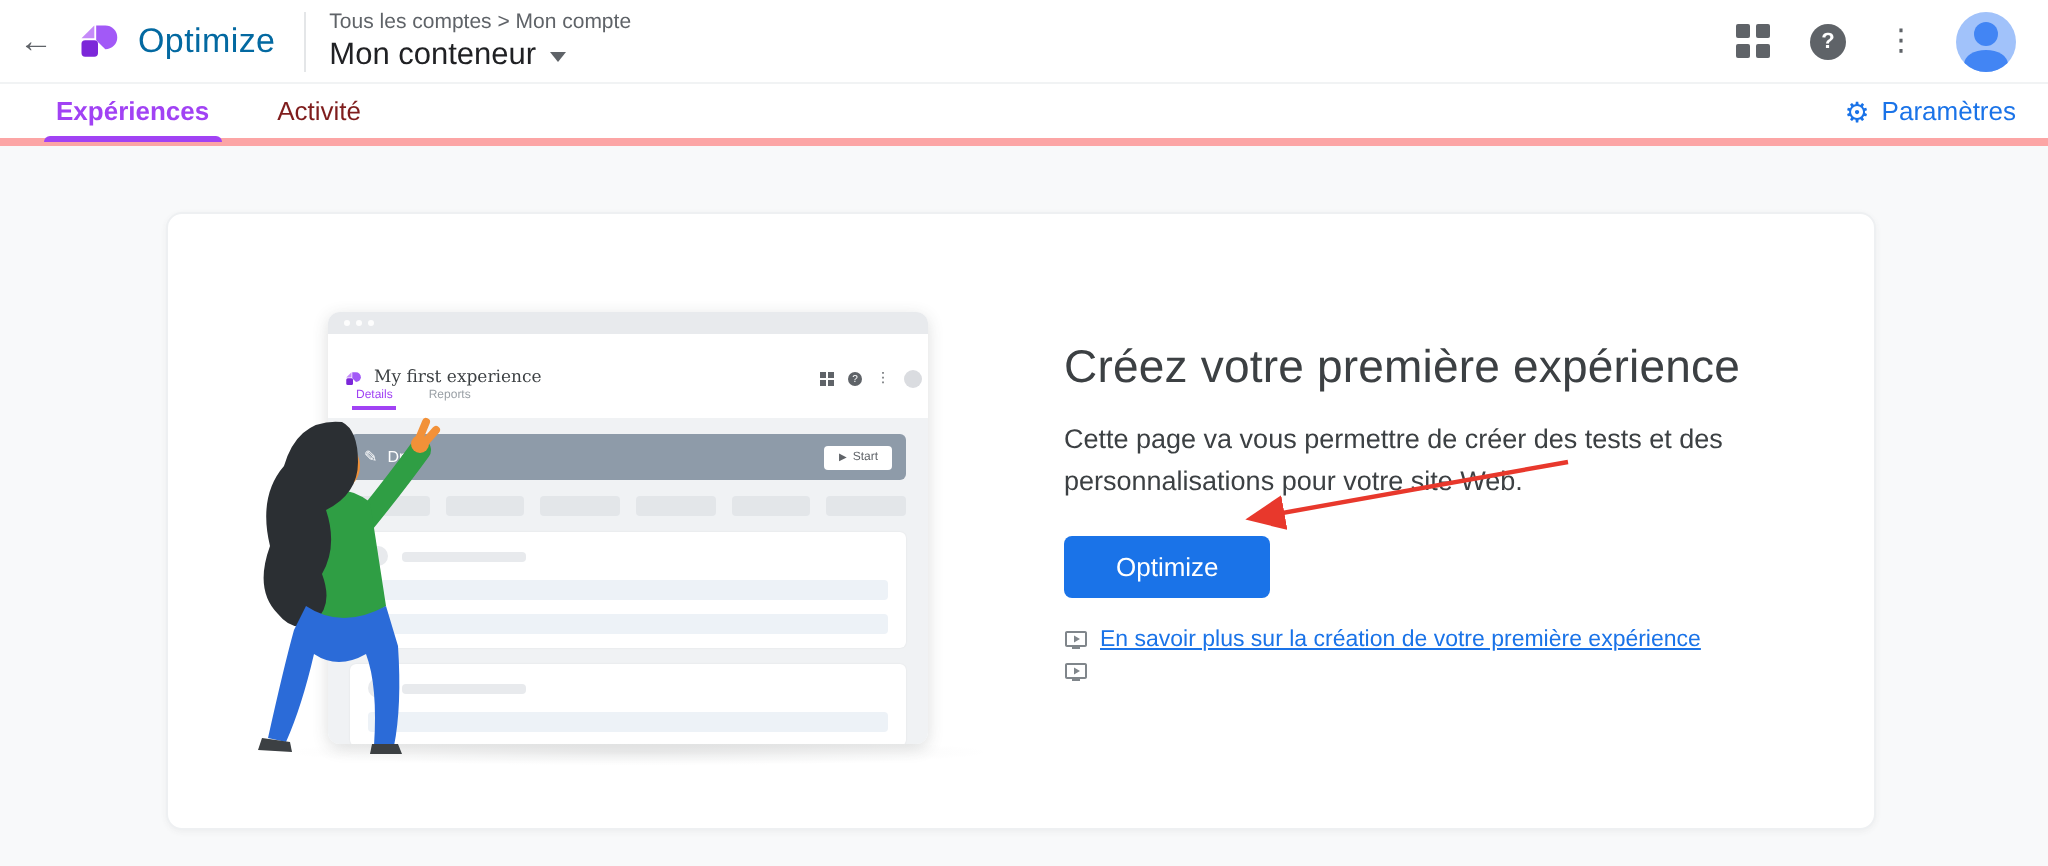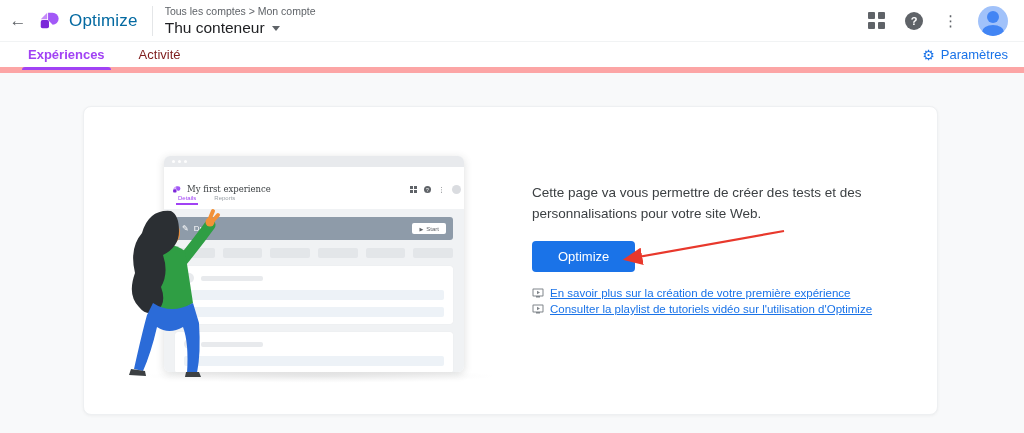--- a/index.html
+++ b/index.html
@@ -25,21 +25,21 @@
   .apps-grid span { background:#5f6368; border-radius:1px; }
   .help-circle { width:18px; height:18px; border-radius:50%; background:#5f6368; color:#fff;
                  font-size:11px; font-weight:bold; display:flex; align-items:center; justify-content:center; cursor:pointer; }
   .more-vert { color:#5f6368; font-size:15px; letter-spacing:0; cursor:pointer; line-height:1; }
   .avatar { width:30px; height:30px; border-radius:50%; background:#a1c2fa; position:relative; overflow:hidden; cursor:pointer; }
   .avatar .head { position:absolute; left:9px; top:5px; width:12px; height:12px; border-radius:50%; background:#4285f4; }
   .avatar .bodyy { position:absolute; left:4px; top:19px; width:22px; height:14px; border-radius:50%; background:#4285f4; }
 
   
   .tabbar { position:absolute; left:0; top:42px; width:1024px; height:31px; background:#fff;
-            display:flex; align-items:center; border-bottom:6px solid #fca5a5; }
+            display:flex; align-items:center; border-bottom:4px solid #fca5a5; }
   .tab { font-size:13px; padding:0 6px; margin-left:22px; height:31px; display:flex; align-items:center;
          position:relative; cursor:pointer; }
   .tab.active { color:#a142f4; font-weight:bold; }
   .tab.active .underline { position:absolute; left:0; right:0; bottom:0; height:3px; background:#a142f4; border-radius:3px 3px 0 0; }
   .tab.inactive { color:#7f1d1d; }
   .settings-link { margin-left:auto; margin-right:16px; display:flex; align-items:center; gap:6px;
                    color:#1a73e8; font-size:13px; cursor:pointer; }
   .gear { font-size:14px; line-height:1; }
 
   
@@ -108,21 +108,21 @@
       <path d="M3 10 L10 3 L10 10 Z" fill="#c58af9"></path>
       <rect x="3" y="11" width="9" height="9" rx="2" fill="#7c27d9"></rect>
       <path d="M11 3 h5 a6.5 6.5 0 0 1 6.5 6.5 a6.5 6.5 0 0 1 -6.5 6.5 l-5 -5 Z" fill="#a259f7"></path>
     </svg>
     <span class="app-name">Optimize</span>
   </div>
   <div class="hdr-divider"></div>
   <div class="acct-block">
     <span class="breadcrumb">Tous les comptes &gt; Mon compte</span>
     <span class="container-row">
-      <span class="container-name">Thu conteneur</span>
+      <span class="container-name">Mon conteneur</span>
       <span class="caret-down"></span>
     </span>
   </div>
   <div class="hdr-right">
     <div class="apps-grid">
         <span></span>
         <span></span>
         <span></span>
         <span></span>
       </div>
@@ -230,36 +230,36 @@
 
     <path d="M62 8 Q40 6 33 30 Q20 45 26 70 Q18 92 30 104 Q38 114 48 108 Q58 100 52 84 Q60 70 54 52 Q70 44 70 28 Q70 12 62 8 Z" fill="#2b2f33"></path>
 
     <path d="M44 100 Q62 112 84 100 L90 120 Q92 150 88 170 L78 170 Q80 140 74 124 Q60 132 48 124 Q42 150 34 168 L25 166 Q33 130 38 112 Z" fill="#2b6bd8"></path>
 
     <path d="M22 166 L36 168 L37 173 L20 172 Z" fill="#3c4043"></path>
     <path d="M77 169 L90 169 L92 174 L76 174 Z" fill="#3c4043"></path>
   </svg>
 
   <div class="intro">
+    <div class="headline">Créez votre première expérience</div>
     <div class="desc">Cette page va vous permettre de créer des tests et des personnalisations pour votre site Web.</div>
     <button class="cta">Optimize</button>
     <div class="links">
       <div class="link-row">
         <svg class="vid-icon" viewBox="0 0 24 24">
           <path d="M21 3H3c-1.1 0-2 .9-2 2v12c0 1.1.9 2 2 2h5v2h8v-2h5c1.1 0 2-.9 2-2V5c0-1.1-.9-2-2-2zm0 14H3V5h18v12z" fill="#80868b"></path>
           <path d="M10 7.5v7l6-3.5z" fill="#80868b"></path>
         </svg>
         <span class="link">En savoir plus sur la création de votre première expérience</span>
       </div>
       <div class="link-row">
         <svg class="vid-icon" viewBox="0 0 24 24">
           <path d="M21 3H3c-1.1 0-2 .9-2 2v12c0 1.1.9 2 2 2h5v2h8v-2h5c1.1 0 2-.9 2-2V5c0-1.1-.9-2-2-2zm0 14H3V5h18v12z" fill="#80868b"></path>
           <path d="M10 7.5v7l6-3.5z" fill="#80868b"></path>
         </svg>
-        <span class="link">Consulter la playlist de tutoriels vidéo sur l'utilisation d'Optimize</span>
       </div>
     </div>
   </div>
 
   <svg class="arrow-svg">
     <defs>
       <marker id="ah" markerWidth="9" markerHeight="8" refX="7" refY="4" orient="auto">
         <path d="M9 0 L0 4 L9 8 Z" fill="#e8382c" transform="rotate(180 4.5 4)"></path>
       </marker>
     </defs>

